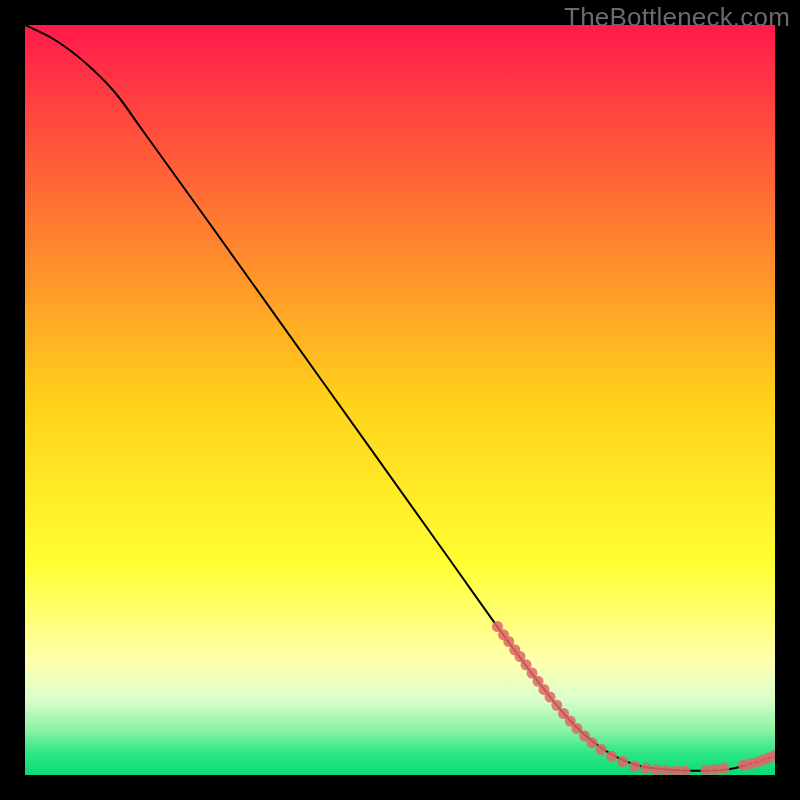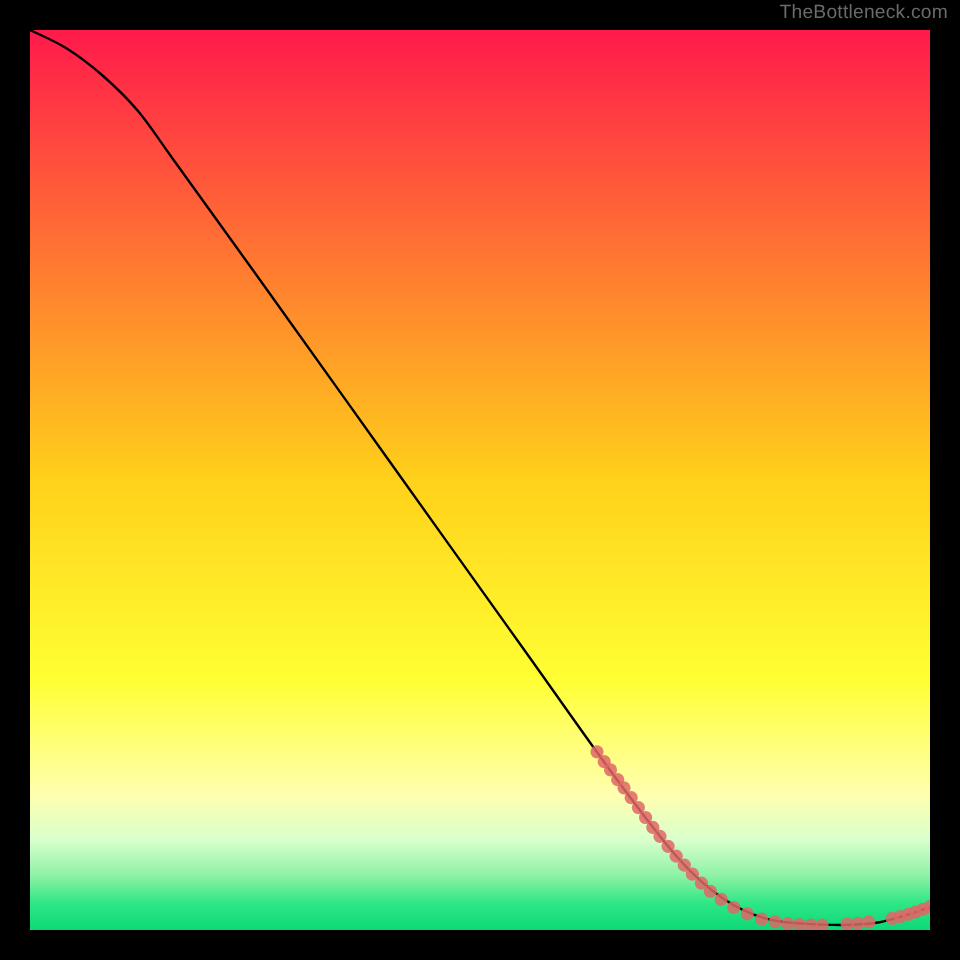--- a/index.html
+++ b/index.html
@@ -15,21 +15,21 @@
     width: 800px;
     height: 800px;
     position: relative;
     background: #000;
   }
   .watermark {
     position: absolute;
     top: 2px;
     right: 10px;
     color: #6a6a6a;
-    font-size: 16px;
+    font-size: 26px;
     font-weight: 500;
     letter-spacing: 0.2px;
     z-index: 3;
   }
   .plot {
     position: absolute;
     left: 25px;
     top: 25px;
     width: 750px;
     height: 750px;

